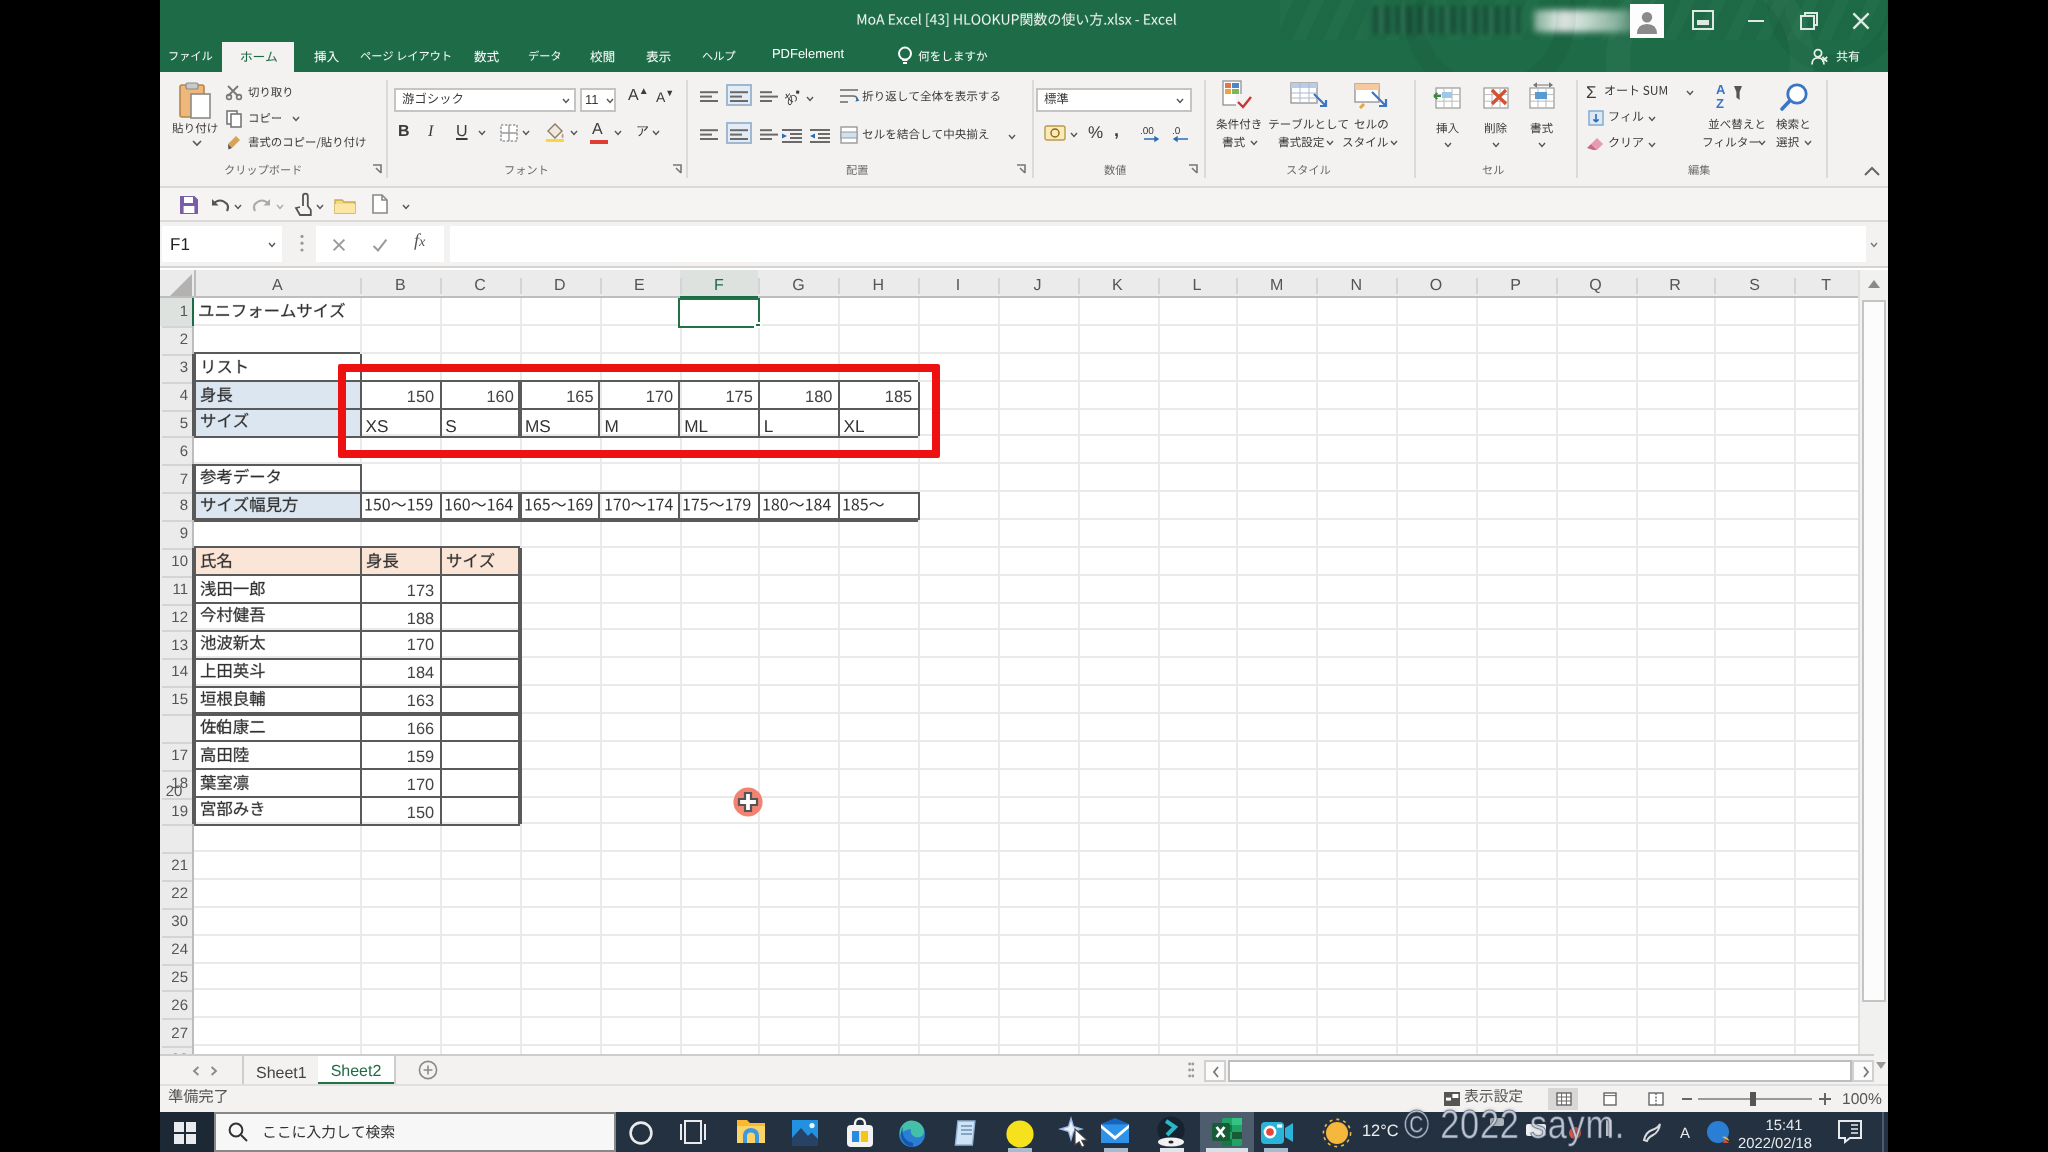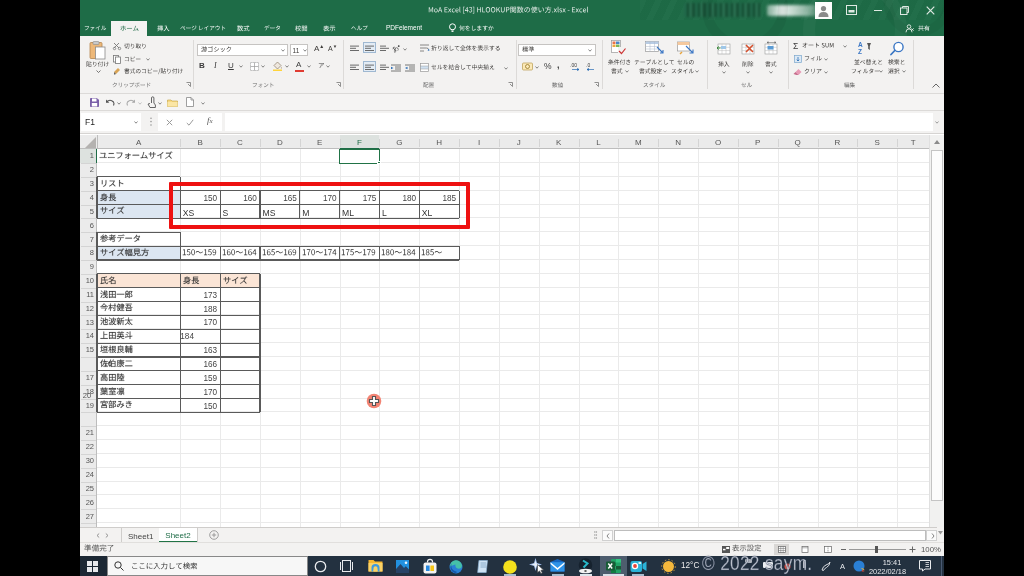--- a/index.html
+++ b/index.html
@@ -1311,21 +1311,21 @@
     </svg>
 <div class="t" style="left:180.3px;top:318.40px;width:36.8px;text-align:right;font-size:8.2px;color:#444">170</div>
 <svg class="jt" style="left:99.5px;top:331.1px;width:33.8px;height:10.2px" viewBox="0 0 33.8 10.2">
       <g fill="#333" stroke="#333" stroke-width="16" transform="translate(0,7.38) scale(0.008200,-0.008200)">
         <use href="#g153" x="0"></use>
         <use href="#g142" x="1000"></use>
         <use href="#g154" x="2000"></use>
         <use href="#g155" x="3000"></use>
       </g>
     </svg>
-<div class="t" style="left:180.3px;top:332.25px;width:36.8px;font-size:8.2px;color:#444">184</div>
+<div class="t" style="left:180.3px;top:332.25px;width:36.8px;text-align:right;font-size:8.2px;color:#444">184</div>
 <svg class="jt" style="left:99.5px;top:344.9px;width:33.8px;height:10.2px" viewBox="0 0 33.8 10.2">
       <g fill="#333" stroke="#333" stroke-width="16" transform="translate(0,7.38) scale(0.008200,-0.008200)">
         <use href="#g156" x="0"></use>
         <use href="#g157" x="1000"></use>
         <use href="#g158" x="2000"></use>
         <use href="#g159" x="3000"></use>
       </g>
     </svg>
 <div class="t" style="left:180.3px;top:346.10px;width:36.8px;text-align:right;font-size:8.2px;color:#444">163</div>
 <svg class="jt" style="left:99.5px;top:358.8px;width:33.8px;height:10.2px" viewBox="0 0 33.8 10.2">

